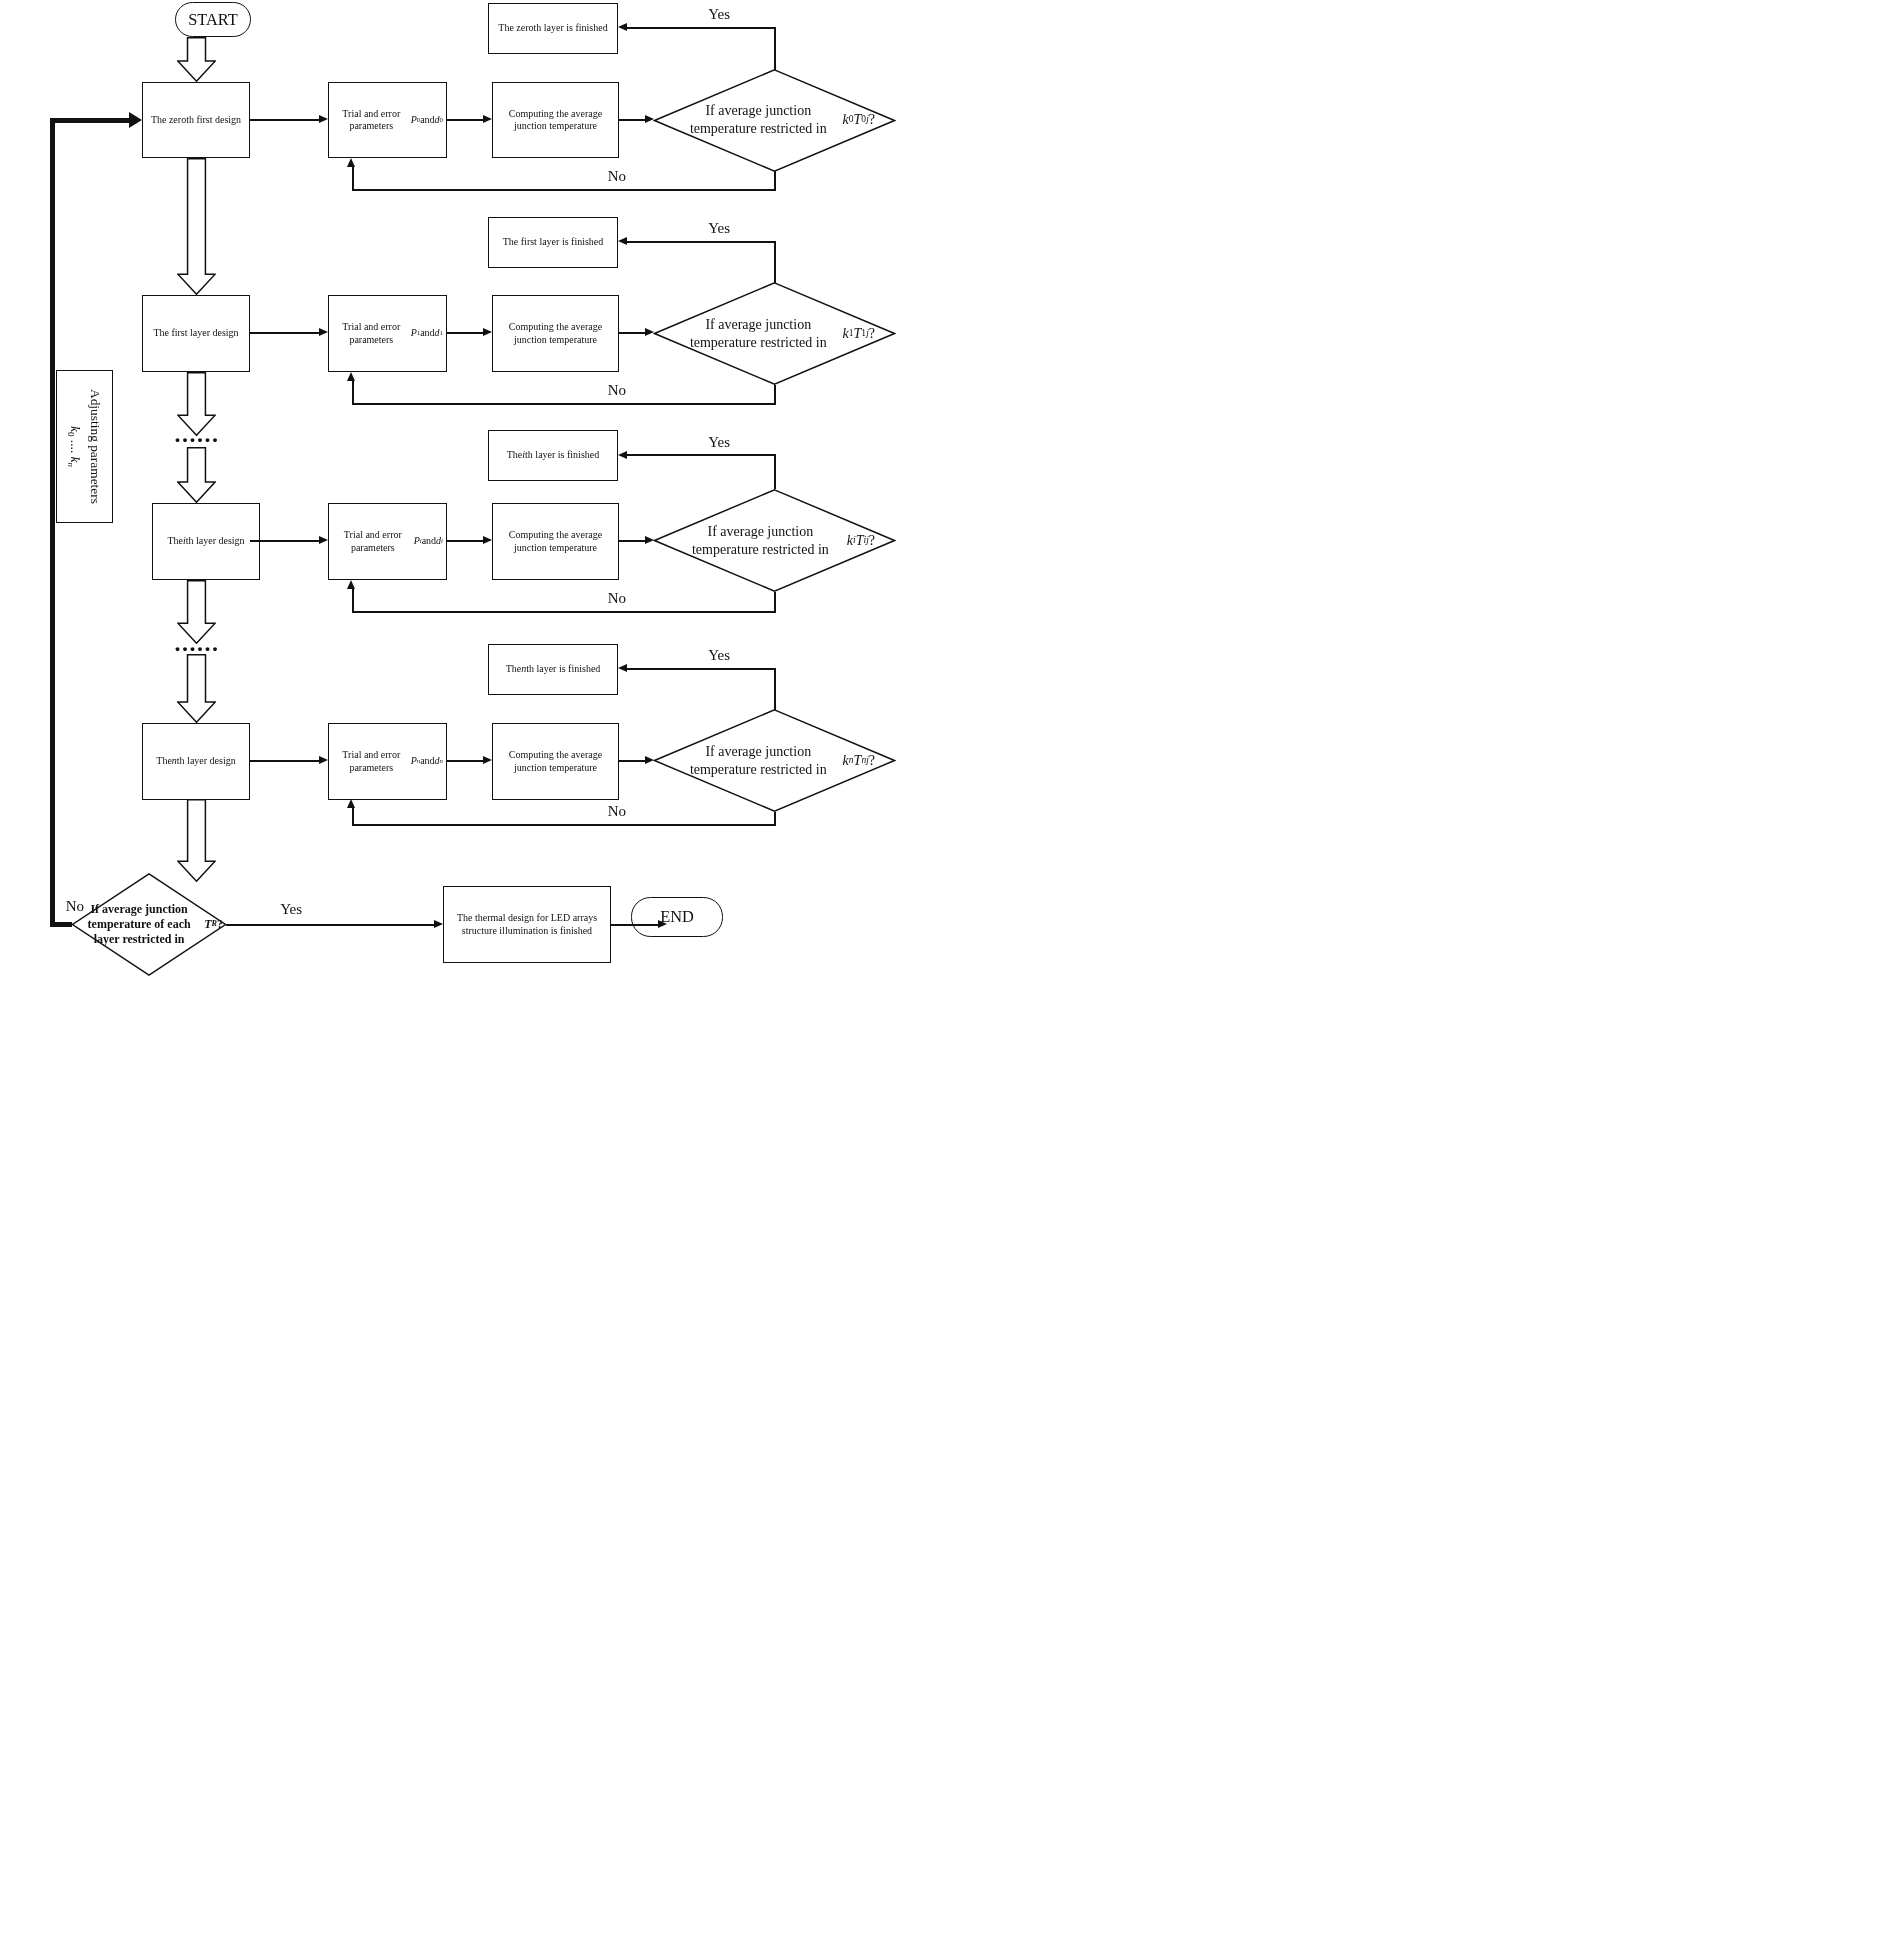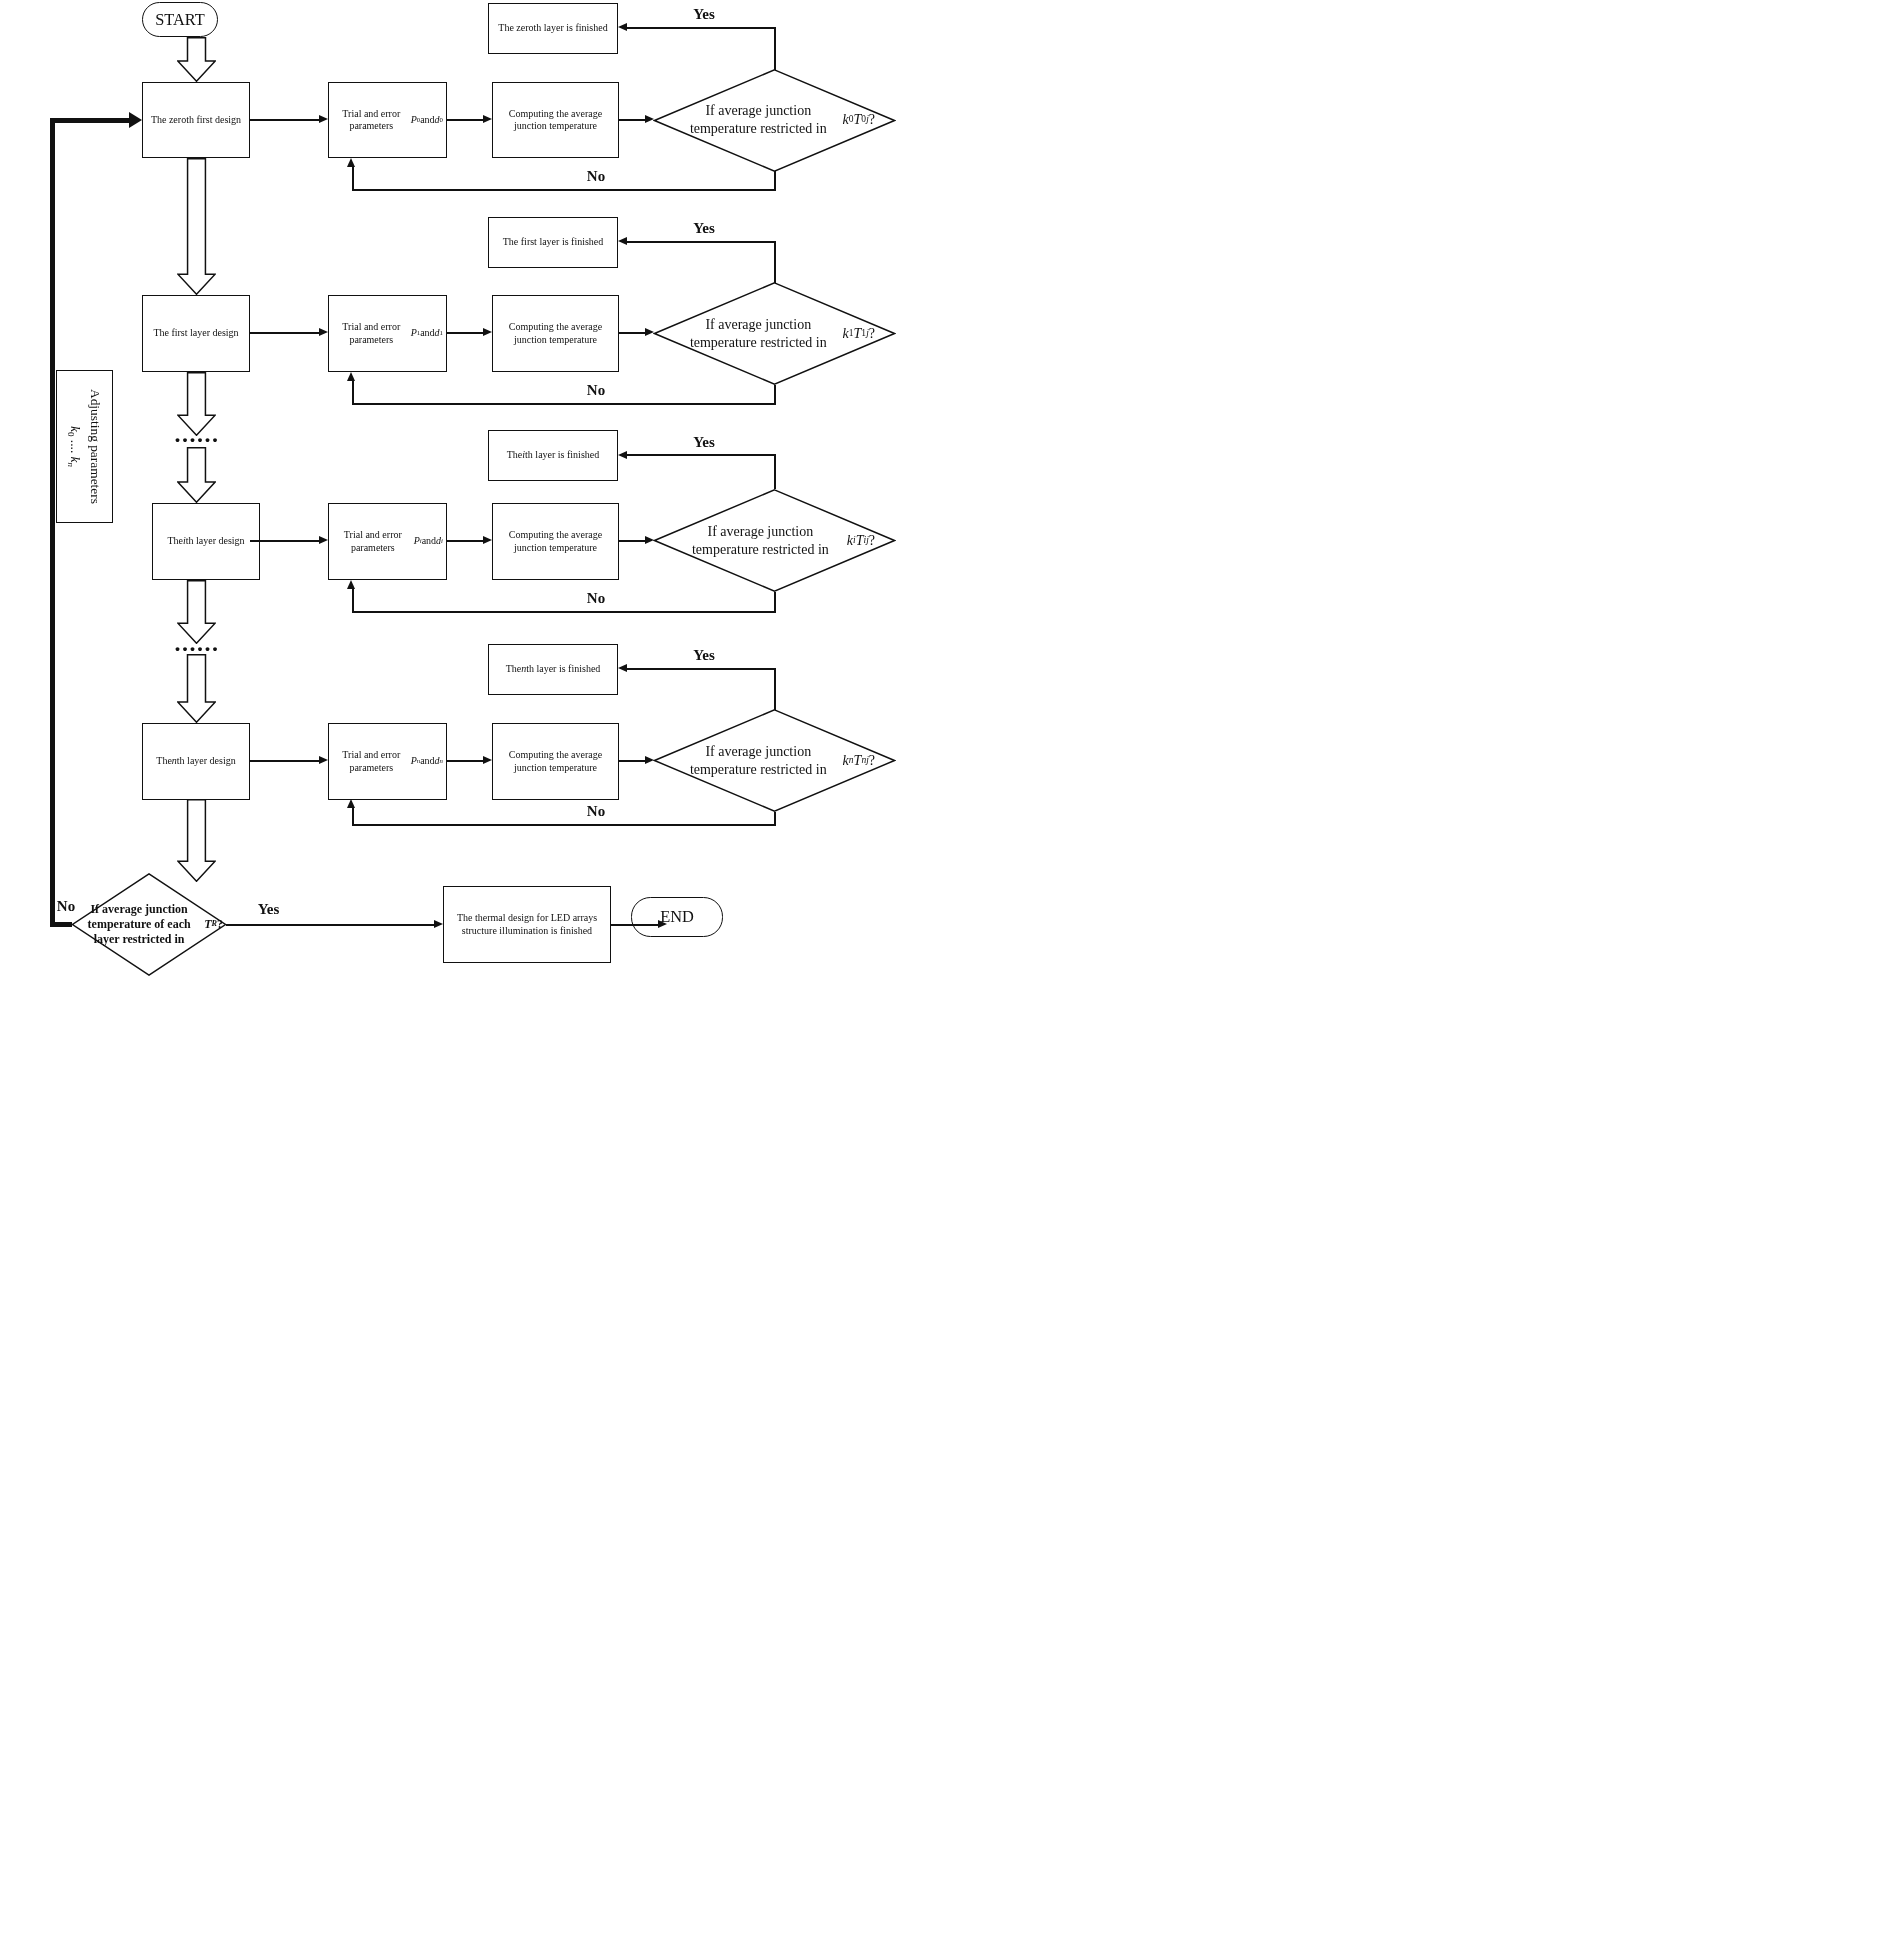--- a/index.html
+++ b/index.html
@@ -4,21 +4,21 @@
 <style>
   html,body{margin:0;padding:0;background:#ffffff;}
   #canvas{position:relative;width:939px;height:978px;background:#fff;
           font-family:"Liberation Serif","DejaVu Serif",serif;color:#111;}
   .box{position:absolute;background:#fff;border:1.9px solid #111;
        display:flex;align-items:center;justify-content:center;text-align:center;
        font-size:10px;line-height:1.22;padding:1.5px 3px;box-sizing:border-box;}
   .stadium{border-radius:19.4px;font-size:16.4px;}
   .dtext{position:absolute;display:flex;align-items:center;justify-content:space-between;
          text-align:center;font-size:14px;line-height:1.25;}
-  .lbl{position:absolute;font-size:15px;text-align:center;font-weight:bold;}
+  .lbl{position:absolute;font-size:15px;text-align:right;}
   .h{position:absolute;height:1.5px;background:#111;}
   .v{position:absolute;width:1.5px;background:#111;}
   .th{position:absolute;background:#111;}
   .ar-r{position:absolute;width:0;height:0;border-top:4.5px solid transparent;
         border-bottom:4.5px solid transparent;border-left:9px solid #111;}
   .ar-l{position:absolute;width:0;height:0;border-top:4.5px solid transparent;
         border-bottom:4.5px solid transparent;border-right:9px solid #111;}
   .ar-u{position:absolute;width:0;height:0;border-left:4.5px solid transparent;
         border-right:4.5px solid transparent;border-bottom:9px solid #111;}
   .ar-big{position:absolute;width:0;height:0;border-top:8.2px solid transparent;
@@ -31,21 +31,21 @@
   .vert{position:absolute;border:1.9px solid #111;background:#fff;box-sizing:border-box;
         display:flex;align-items:center;justify-content:center;}
   .vert .vt{writing-mode:vertical-rl;text-orientation:mixed;text-align:center;
         font-size:13.4px;line-height:1.55;}
 </style>
 </head>
 <body>
 
 <div id="canvas">
 
-  <div class="box stadium" style="left:142px;top:2.2px;width:76px;height:35px;">START</div>
+  <div class="box stadium" style="left:175px;top:2.2px;width:76px;height:35px;">START</div>
   <div class="box stadium" style="left:631px;top:897px;width:92px;height:40px;">END</div>
 
   <svg class="blk" style="left:177px;top:37px;" width="39" height="45" viewBox="0 0 52 60">
     <polygon points="14,1 38,1 38,32 51,32 26,59 1,32 14,32" fill="#fff" stroke="#111" stroke-width="2"></polygon>
     </svg>
   <svg class="blk" style="left:177px;top:158px;" width="39" height="137" viewBox="0 0 52 184">
     <polygon points="14,1 38,1 38,156 51,156 26,183 1,156 14,156" fill="#fff" stroke="#111" stroke-width="2"></polygon>
     </svg>
   <svg class="blk" style="left:177px;top:372px;" width="39" height="64" viewBox="0 0 52 86">
     <polygon points="14,1 38,1 38,58 51,58 26,85 1,58 14,58" fill="#fff" stroke="#111" stroke-width="2"></polygon>

